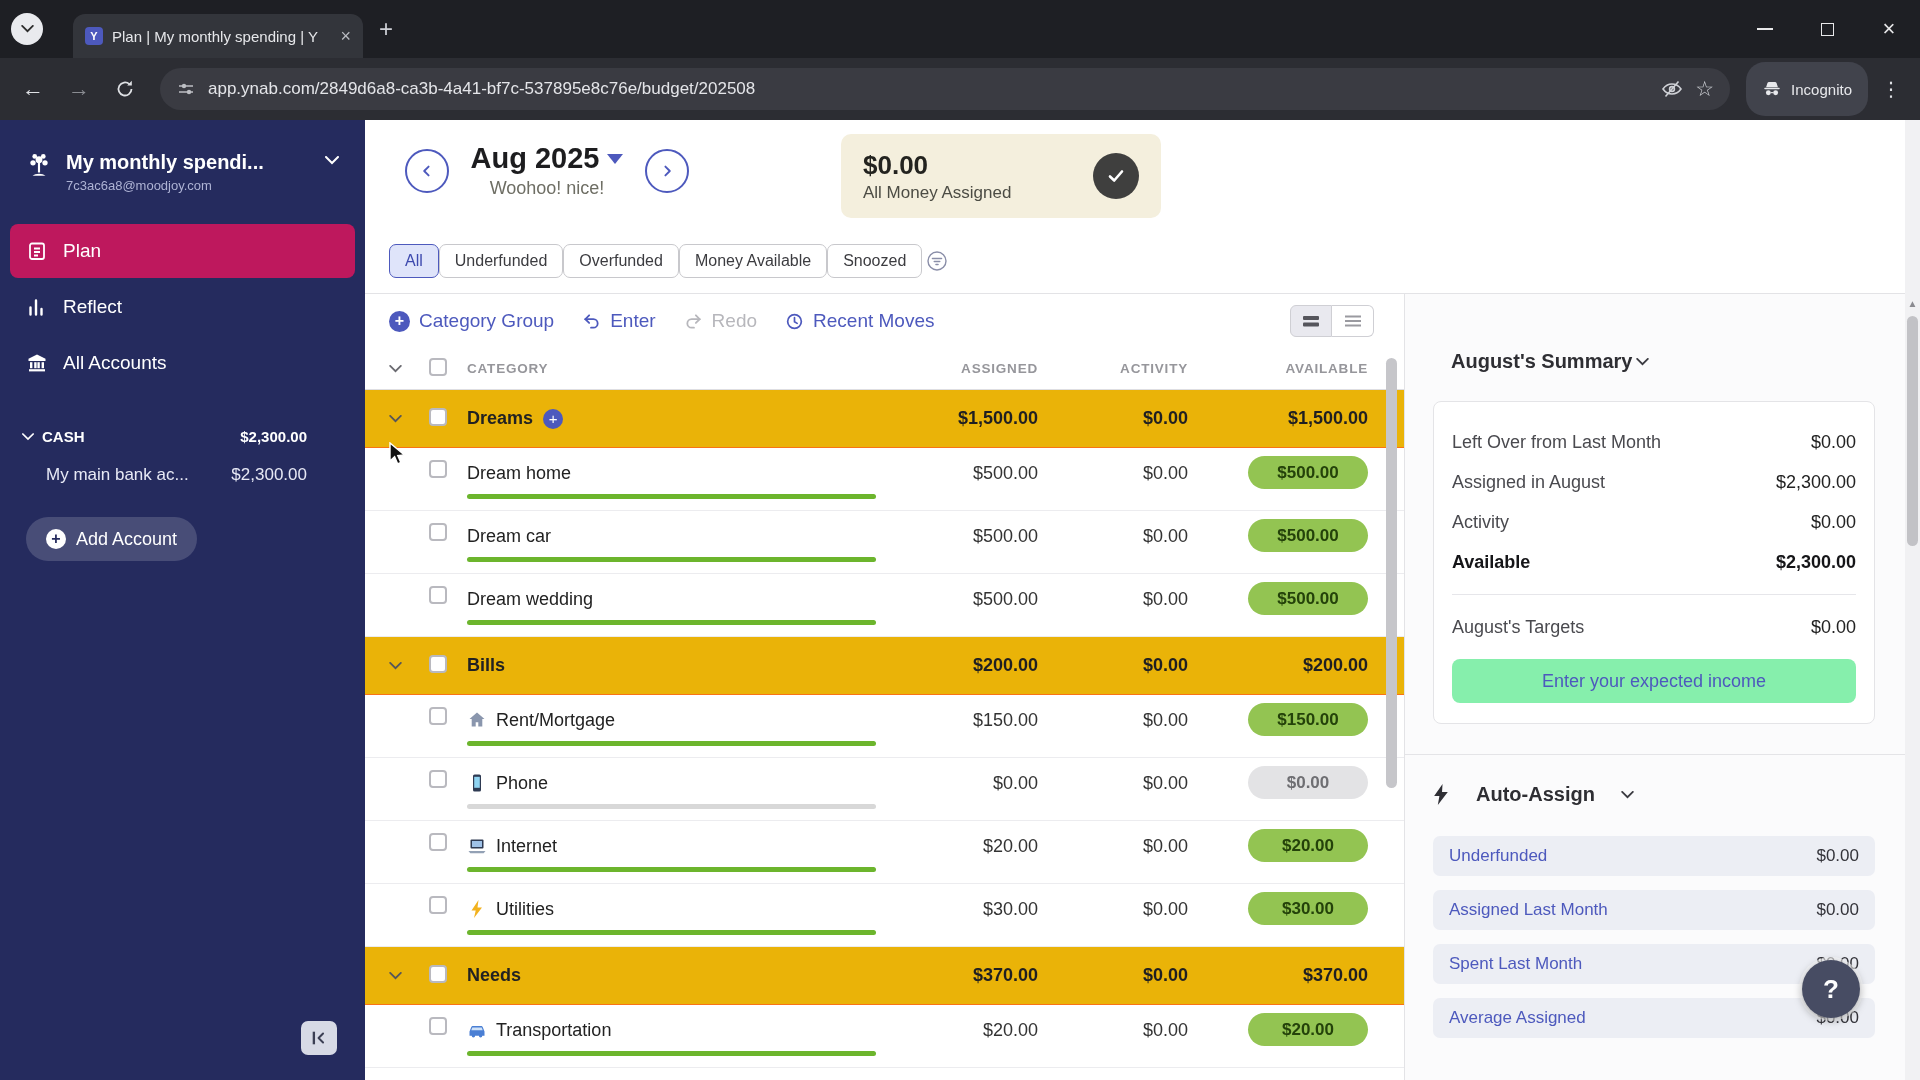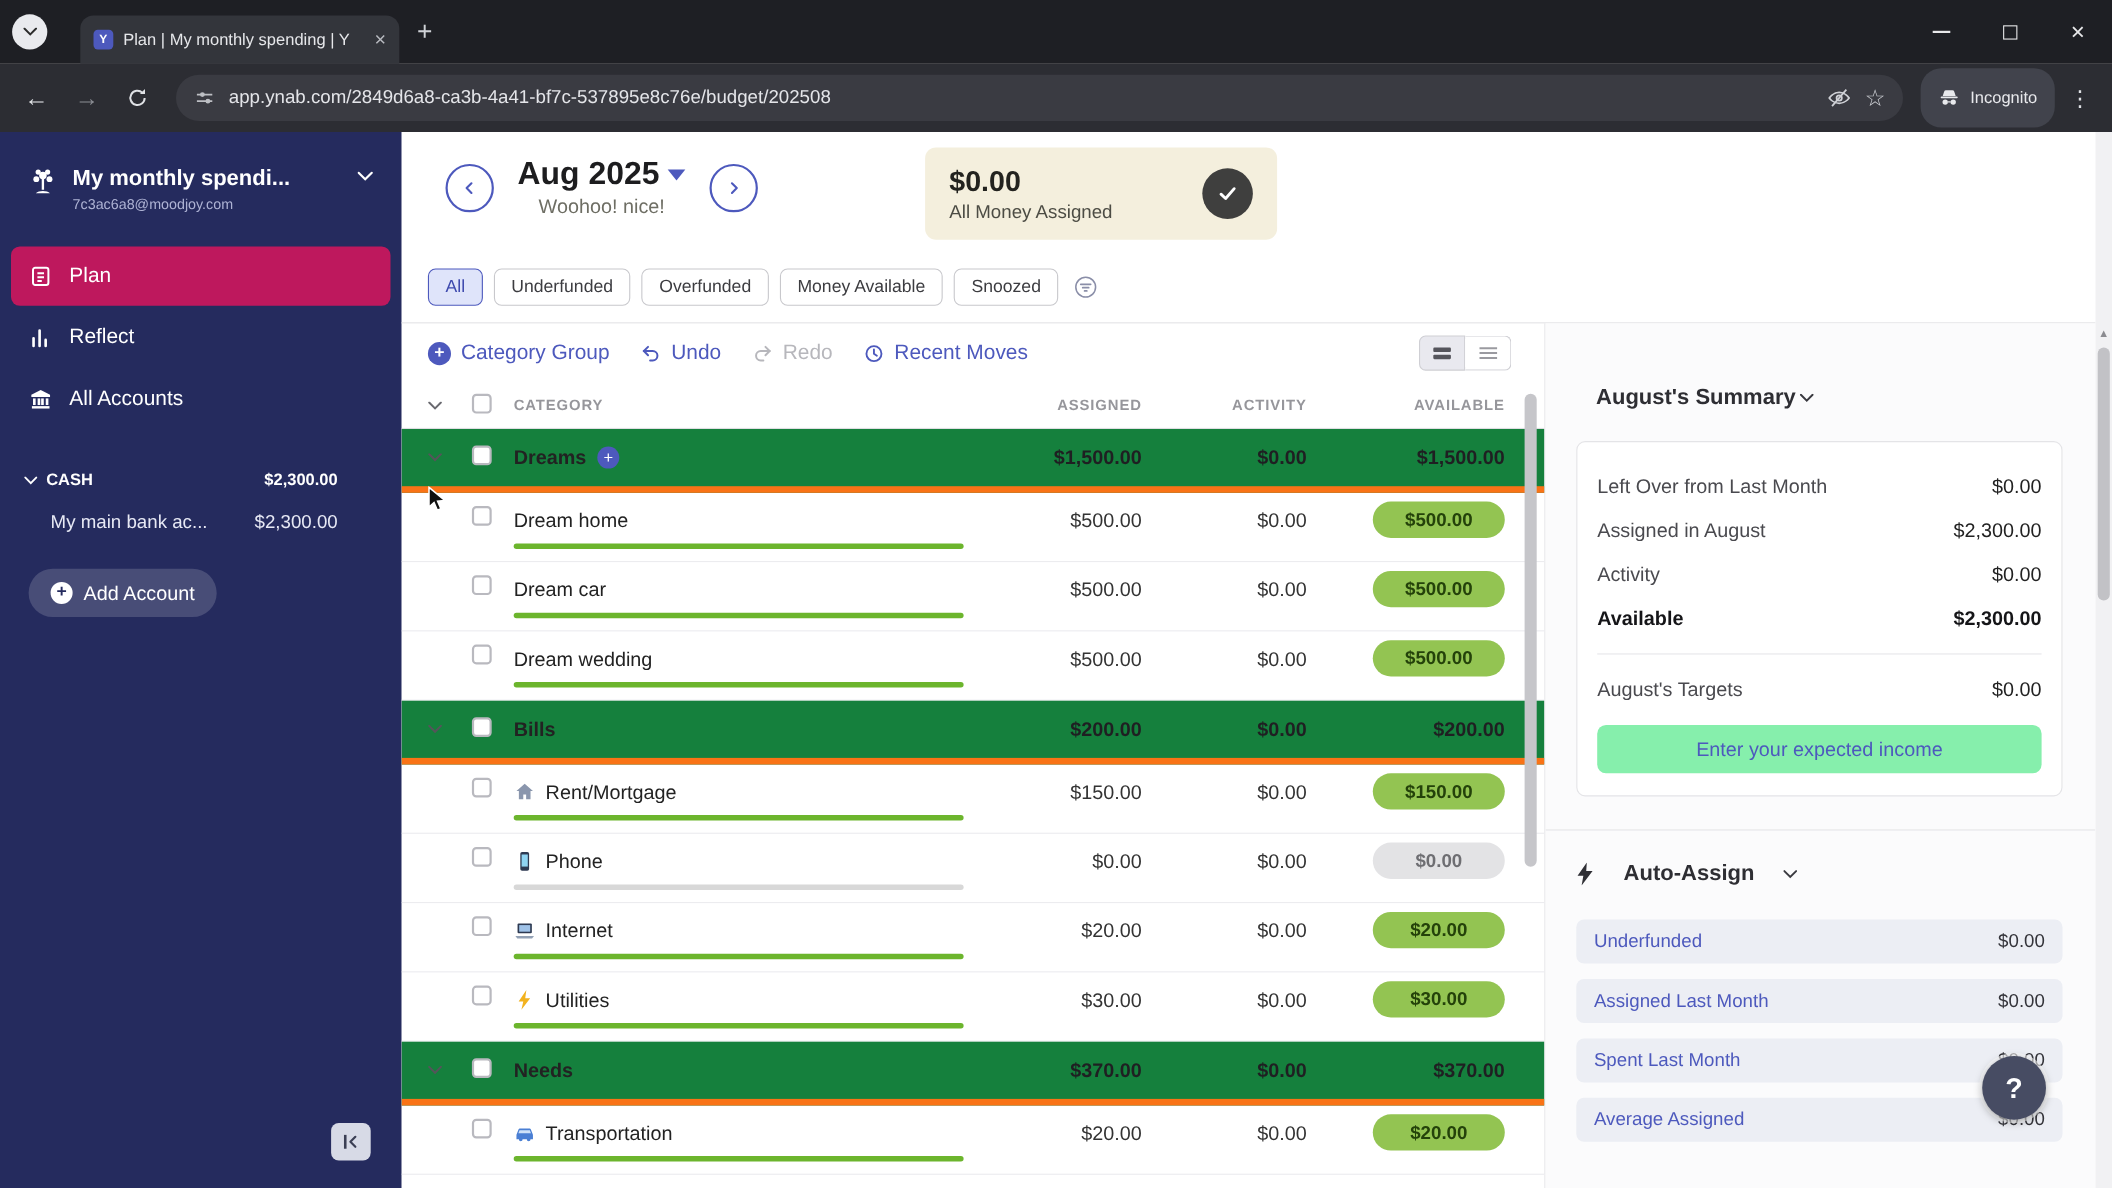--- a/index.html
+++ b/index.html
@@ -72,21 +72,21 @@
   .month-title { font-size:29px; font-weight:bold; color:#1d1d1f; display:inline-flex; align-items:center; gap:8px; }
   .month-caret { width:0; height:0; border-left:8px solid transparent; border-right:8px solid transparent;
                  border-top:10px solid #4d59bd; display:inline-block; }
   .month-sub { font-size:18px; color:#6e6e64; margin-top:3px; }
   .assigned-banner { position:absolute; left:476px; top:14px; width:320px; height:84px; background:#f4efdd;
                      border-radius:10px; display:flex; align-items:center; padding:0 22px; }
   .banner-amount { font-size:26px; font-weight:bold; color:#23231f; }
   .banner-label { font-size:17px; color:#4c4c44; margin-top:2px; }
   .banner-check { margin-left:auto; width:46px; height:46px; border-radius:50%; background:#3f3f3e;
                   display:flex; align-items:center; justify-content:center; }
-  .filter-row { position:absolute; left:24px; top:124px; display:flex; gap:10px; align-items:center; }
+  .filter-row { position:absolute; left:24px; top:124px; display:flex; align-items:center; }
   .fpill { height:34px; border-radius:7px; border:1px solid #c8c8cc; background:#fff; color:#3c3c40;
            font-size:16px; display:flex; align-items:center; padding:0 15px; }
   .fpill.active { background:#dfe4fa; border-color:#4d59bd; color:#3d49ae; }
   .filter-ico-btn { margin-left:4px; display:flex; align-items:center; }
 
   .content-row { flex:1; display:flex; min-height:0; }
 
   
   .table-area { width:1040px; flex-shrink:0; border-right:1px solid #e3e3e6; position:relative; overflow:hidden; }
   .table-toolbar { height:54px; display:flex; align-items:center; padding:0 30px 0 24px; gap:28px; }
@@ -101,21 +101,21 @@
   .vt-btn:first-child { border-radius:6px 0 0 6px; }
   .vt-btn:last-child { border-radius:0 6px 6px 0; border-left:none; }
 
   .trow { display:grid; grid-template-columns:40px 38px 1fr 150px 150px 180px; padding:0 36px 0 24px; align-items:center; }
   .thead { height:42px; border-bottom:1px solid #dedee2; color:#96969b; font-size:13.5px; font-weight:bold;
            letter-spacing:0.8px; }
   .cell.num { text-align:right; font-size:18px; color:#333; }
   .thead .cell.num, .thead .namecell { font-size:13.5px; color:#96969b; }
   .checkbox { width:18px; height:18px; border:2px solid #b9b9bf; border-radius:4px; background:#fff; display:inline-block; }
   .chev { color:#55555a; display:flex; align-items:center; }
-  .group-row { height:58px; background:#15803d; border-bottom:6px solid #f97316; }
+  .group-row { height:58px; background:#eab308; border-bottom:1px solid #f97316; }
   .group-row .gname { font-size:18px; font-weight:bold; color:#222; }
   .group-row .cell.num { font-weight:600; color:#1f1f22; }
   .addbtn { width:20px; height:20px; border-radius:50%; background:#4d59bd; color:#fff; font-size:15px;
             display:inline-flex; align-items:center; justify-content:center; margin-left:10px; }
   .namecell { display:flex; align-items:center; }
   .item-row { height:63px; border-bottom:1px solid #ececef; align-items:start; padding-top:12px; }
   .item-row .namecell { flex-direction:column; align-items:stretch; }
   .nameline { display:flex; align-items:center; gap:9px; height:26px; }
   .cname { font-size:18px; color:#222; }
   .cicon { display:flex; align-items:center; }
@@ -361,21 +361,21 @@
           <div class="table-toolbar">
             <button class="tool-link">
               <span class="cg-plus">+</span>
               <span>Category Group</span>
             </button>
             <button class="tool-link">
               <svg width="19" height="19" viewBox="0 0 20 20" fill="none" stroke="currentColor" stroke-width="1.9" stroke-linecap="round">
                   <path d="M7.5 3.5L3.5 7.5l4 4"></path>
                   <path d="M3.5 7.5h8.5a4.5 4.5 0 0 1 0 9H9.5"></path>
                 </svg>
-              <span>Undo</span>
+              <span>Enter</span>
             </button>
             <button class="tool-link disabled">
               <svg width="19" height="19" viewBox="0 0 20 20" fill="none" stroke="currentColor" stroke-width="1.9" stroke-linecap="round">
                   <path d="M12.5 3.5l4 4-4 4"></path>
                   <path d="M16.5 7.5H8a4.5 4.5 0 0 0 0 9h2.5"></path>
                 </svg>
               <span>Redo</span>
             </button>
             <button class="tool-link">
               <svg width="19" height="19" viewBox="0 0 20 20" fill="none" stroke="currentColor" stroke-width="1.8" stroke-linecap="round">

